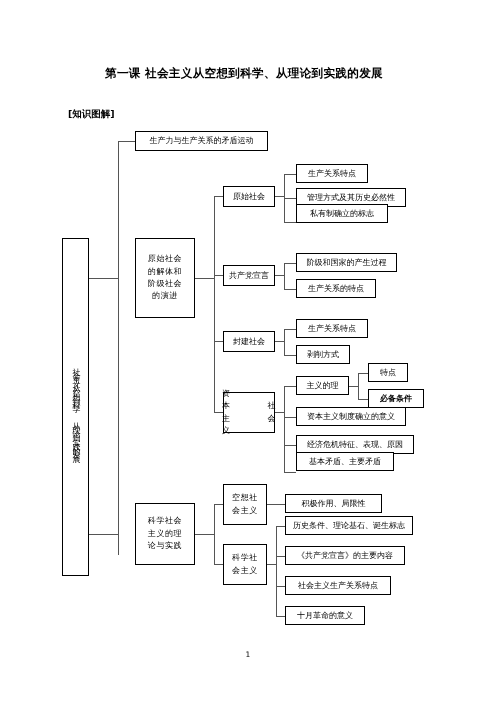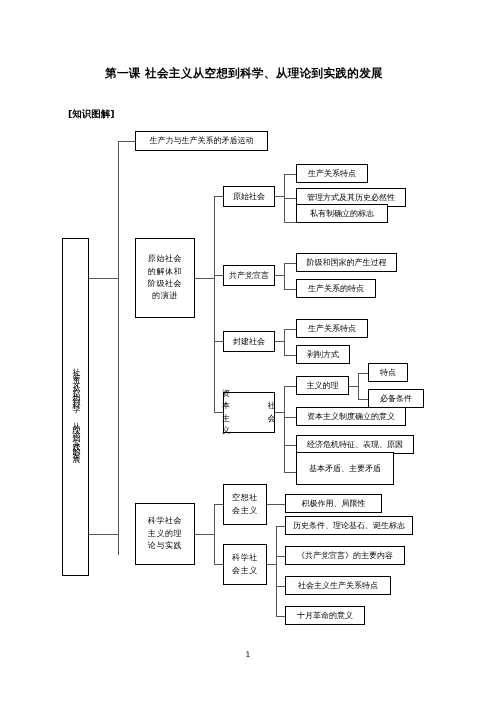--- a/index.html
+++ b/index.html
@@ -165,30 +165,30 @@
   <div class="v-line" style="left:284px; top:386px; height:86px;"></div>
 
   <div class="h-line" style="left:284px; top:386px; width:12px;"></div>
   <div class="box" style="left:296px; top:376px; width:53px; height:19px;">主义的理</div>
 
   <div class="h-line" style="left:349px; top:386px; width:9px;"></div>
   <div class="v-line" style="left:358px; top:373px; height:26px;"></div>
   <div class="h-line" style="left:358px; top:373px; width:10px;"></div>
   <div class="box" style="left:368px; top:363px; width:40px; height:19px;">特点</div>
   <div class="h-line" style="left:358px; top:399px; width:10px;"></div>
-  <div class="box" style="left:368px; top:389px; width:56px; height:19px;">必备条件</div>
+  <div class="box" style="left:368px; top:389px; width:56px; height:19px;font-weight:bold;">必备条件</div>
 
   <div class="h-line" style="left:284px; top:417px; width:12px;"></div>
   <div class="box" style="left:296px; top:407px; width:110px; height:19px;">资本主义制度确立的意义</div>
 
   <div class="h-line" style="left:284px; top:445px; width:12px;"></div>
   <div class="box" style="left:296px; top:435px; width:118px; height:19px;">经济危机特征、表现、原因</div>
 
   <div class="h-line" style="left:284px; top:472px; width:12px;"></div>
-  <div class="box" style="left:296px; top:452px; width:98px; height:33px;">基本矛盾、主要矛盾</div>
+  <div class="box" style="left:296px; top:452px; width:98px; height:19px;">基本矛盾、主要矛盾</div>
 
   <div class="box multiline" style="left:135px; top:503px; width:60px; height:62px; flex-direction:column;">
     <span>科学社会</span>
     <span>主义的理</span>
     <span>论与实践</span>
   </div>
   <div class="h-line" style="left:195px; top:534px; width:19px;"></div>
   <div class="v-line" style="left:214px; top:504px; height:60px;"></div>
 
   <div class="h-line" style="left:214px; top:504px; width:9px;"></div>

